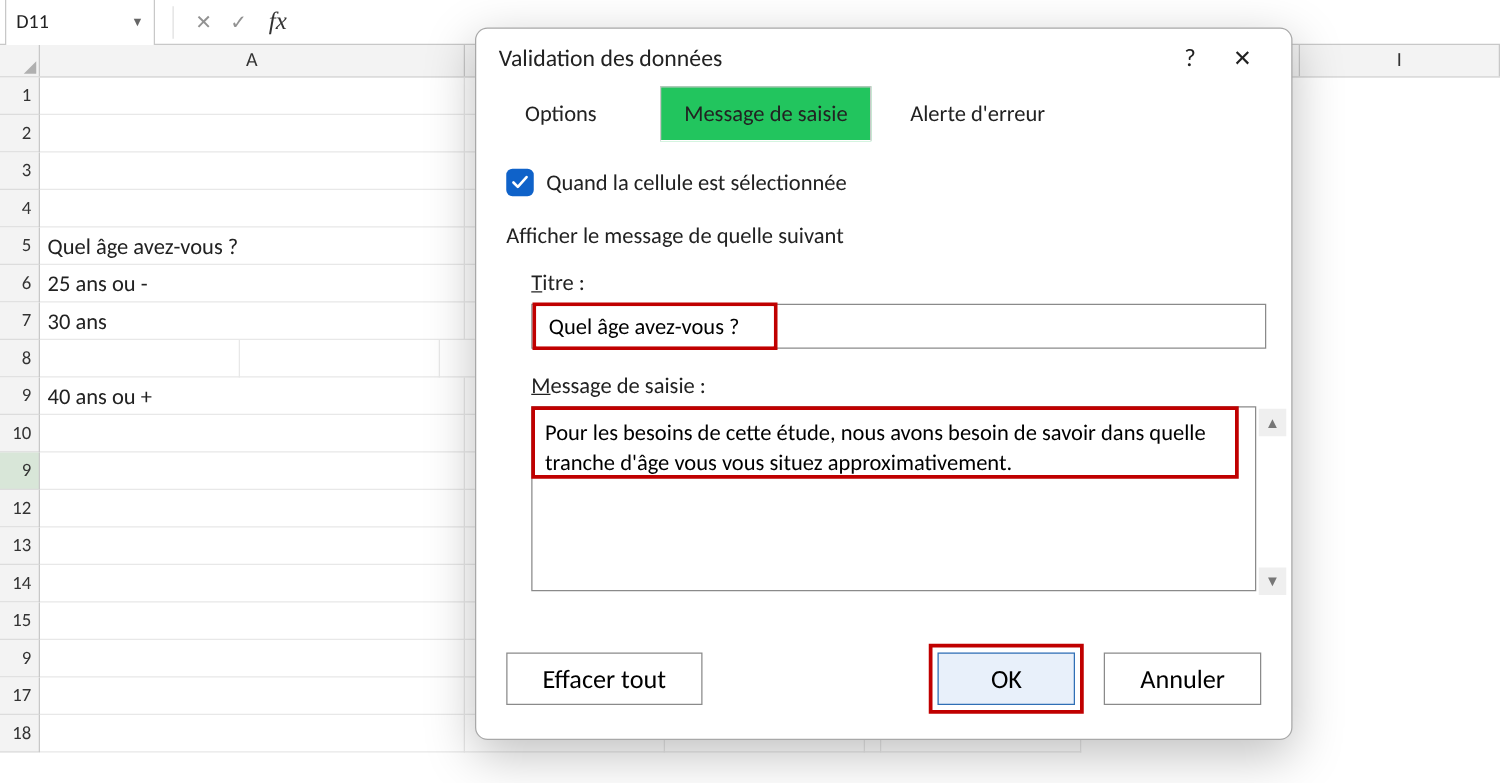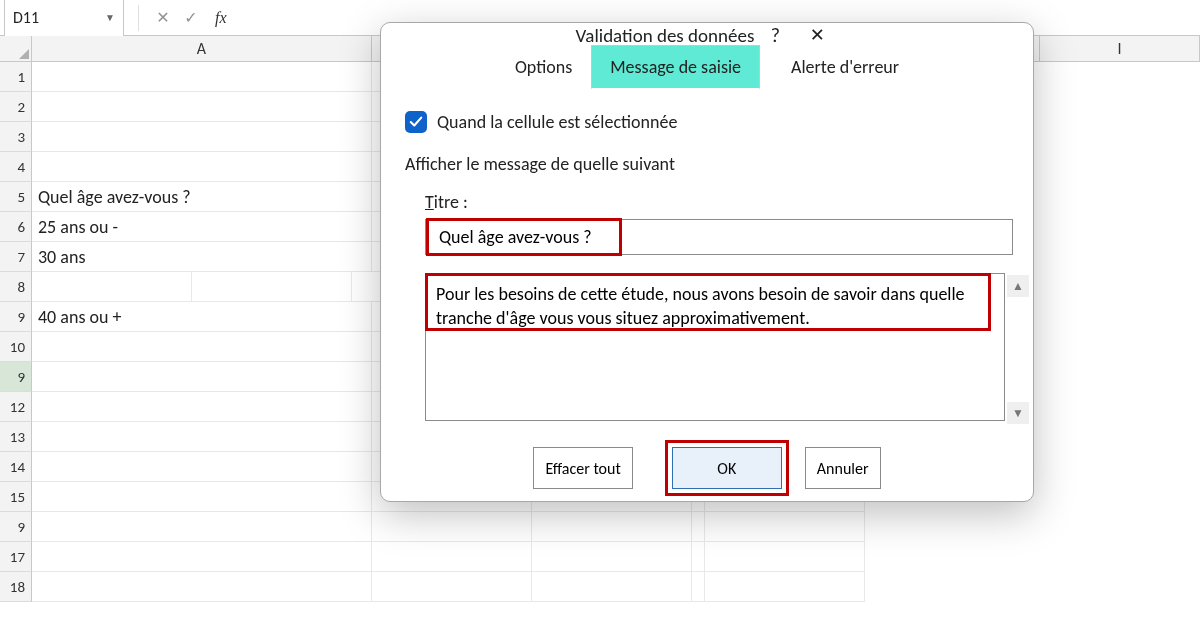--- a/index.html
+++ b/index.html
@@ -13,21 +13,21 @@
   }
   .name-box {
     width: 120px; height: 40px; margin: 4px 4px 4px 4px;
     border: 1px solid #c8c8c8; background: #fff;
     display: flex; align-items: center; padding: 0 8px;
     justify-content: space-between;
   }
   .name-box .caret { font-size: 10px; color: #666; }
   .fb-sep { width: 1px; height: 26px; background: #e0e0e0; margin: 0 10px; }
   .fb-btn { width: 28px; height: 28px; display: flex; align-items: center; justify-content: center; color: #929292; }
-  .fx { font-style: italic; font-family: "Times New Roman", serif; font-size: 16px; color: #333; margin: 0 6px 0 10px; }
+  .fx { font-style: italic; font-family: "Times New Roman", serif; font-size: 20px; color: #333; margin: 0 6px 0 10px; }
   .fb-input { flex: 1; height: 28px; border: none; outline: none; font-size: 16px; padding: 0 6px; }
 
   
   .sheet { position: absolute; top: 36px; left: 0; right: 0; bottom: 0; background: #fff; }
   .col-headers { display: flex; height: 26px; border-bottom: 1px solid #c8c8c8; }
   .corner { width: 32px; border-right: 1px solid #c8c8c8; background: #f3f3f3; position: relative; }
   .corner::after { content: ""; position: absolute; right: 2px; bottom: 2px;
     border-left: 10px solid transparent; border-bottom: 10px solid #b0b0b0; }
   .col-h { background: #f3f3f3; border-right: 1px solid #c8c8c8; display: flex; align-items: center; justify-content: center; font-size: 16px; color: #333; }
   .colA { width: 340px; } .colB { width: 160px; } .colC { width: 160px; }
@@ -39,34 +39,34 @@
     display: flex; align-items: center; justify-content: flex-end; padding-right: 6px; font-size: 15px; color: #333; }
   .row-h.active { background: #d8e6d8; }
   .row-h.active::before { content: ""; position: absolute; width: 32px; margin-left: -6px; height: 30px; box-shadow: inset 2px 0 0 #107c41; }
 
   .cells { position: relative; }
   .grid-row { display: flex; height: 30px; }
   .cell { border-right: 1px solid #e8e8e8; border-bottom: 1px solid #e8e8e8; display: flex; align-items: center; padding: 0 6px; font-size: 18px; color: #222; }
 
   
   .dialog {
-    position: absolute; left: 380px; top: 22px; width: 654px; height: 480px;
+    position: absolute; left: 380px; top: 22px; width: 654px; height: 570px;
     background: #fff; border: 1px solid #a8a8a8; border-radius: 10px;
     box-shadow: 0 12px 40px rgba(0,0,0,0.25);
-    display: flex; flex-direction: column; align-items: center;
+    display: flex; flex-direction: column;
   }
   .dlg-title { display: flex; align-items: center; height: 48px; padding: 0 18px; font-size: 19px; color: #222; }
   .dlg-title .spacer { flex: 1; }
   .dlg-title .help { width: 42px; text-align: center; font-size: 20px; color: #222; }
   .dlg-title .close { width: 42px; text-align: center; font-size: 18px; color: #222; }
 
   .tabs { display: flex; padding: 0 20px; height: 42px; align-items: flex-end; font-size: 18px; }
   .tab { padding: 10px 18px; color: #222; background: #f2f2f2; border: 1px solid transparent; }
   .tab.options { background: transparent; }
-  .tab.active { background: #5eead4; border: 1px solid #c8c8c8; border-bottom: 1px solid #fff; }
+  .tab.active { background: #22c55e; border: 1px solid #c8c8c8; border-bottom: 1px solid #fff; margin-left: 32px; }
   .tab.alert { background: transparent; margin-left: 12px; }
   .hl { border: 2px solid #c00000; }
 
   .dlg-body { padding: 18px 8px 0 24px; font-size: 18px; color: #222; flex: 1; }
   .check-row { display: flex; align-items: center; gap: 10px; margin: 4px 0 20px 0; }
   .checkbox { width: 22px; height: 22px; border-radius: 5px; background: #0f62c9; display:flex; align-items:center; justify-content:center; }
   .checkbox svg { width: 14px; height: 14px; }
   .section-lbl { margin-bottom: 16px; }
   .field-lbl { margin: 0 0 6px 20px; }
   .titre-wrap { margin: 0 0 18px 20px; }
@@ -78,21 +78,21 @@
   .titre-outer { width: 588px; border: 1px solid #8a8a8a; height: 36px; display:flex; align-items:center; }
 
   .msg-wrap { margin: 6px 0 0 20px; position: relative; width: 600px; }
   .msg-box { width: 580px; height: 148px; border: 1px solid #8a8a8a; padding: 8px 10px; font-size: 18px; line-height: 24px; background: #fff; resize: none; overflow: hidden; }
   .hl-msg { position: absolute; left: 0px; top: 0px; width: 566px; height: 58px; border: 3px solid #c00000; pointer-events: none; }
   .scroll-up, .scroll-down { position: absolute; right: -4px; width: 22px; height: 22px; background: #efefef; display:flex; align-items:center; justify-content:center; color:#777; font-size:12px; }
   .scroll-up { top: 2px; } .scroll-down { bottom: 2px; }
 
   .dlg-footer { display: flex; align-items: center; padding: 14px 24px 20px 24px; gap: 16px; }
   .dlg-footer .spacer { flex: 1; }
-  .btn { height: 42px; padding: 0 11px; background: #fff; border: 1px solid #8a8a8a; font-size: 16px; display:flex; align-items:center; justify-content:center; }
+  .btn { height: 42px; padding: 0 28px; background: #fff; border: 1px solid #8a8a8a; font-size: 21px; display:flex; align-items:center; justify-content:center; }
   .btn.ok { background: #e8f0fa; border: 1px solid #2f6fb5; min-width: 110px; }
   .hl-ok { padding: 4px; border: 3px solid #c00000; }
 
   .underline-first::first-letter { text-decoration: underline; }
 
 </style>
 </head>
 <body>
 
 <div class="formula-bar">
@@ -295,20 +295,21 @@
 
     <div class="field-lbl underline-first">Titre :</div>
     <div class="titre-wrap">
       <div class="titre-outer">
         <span class="hl-titre">
           <input class="input-text" value="Quel âge avez-vous ?" style="">
         </span>
       </div>
     </div>
 
+    <div class="field-lbl underline-first">Message de saisie :</div>
     <div class="msg-wrap">
       <textarea class="msg-box" style="">Pour les besoins de cette étude, nous avons besoin de savoir dans quelle tranche d'âge vous vous situez approximativement.</textarea>
       <div class="hl-msg"></div>
       <div class="scroll-up">▲</div>
       <div class="scroll-down">▼</div>
     </div>
   </div>
 
   <div class="dlg-footer">
     <button class="btn underline-first">Effacer tout</button>

